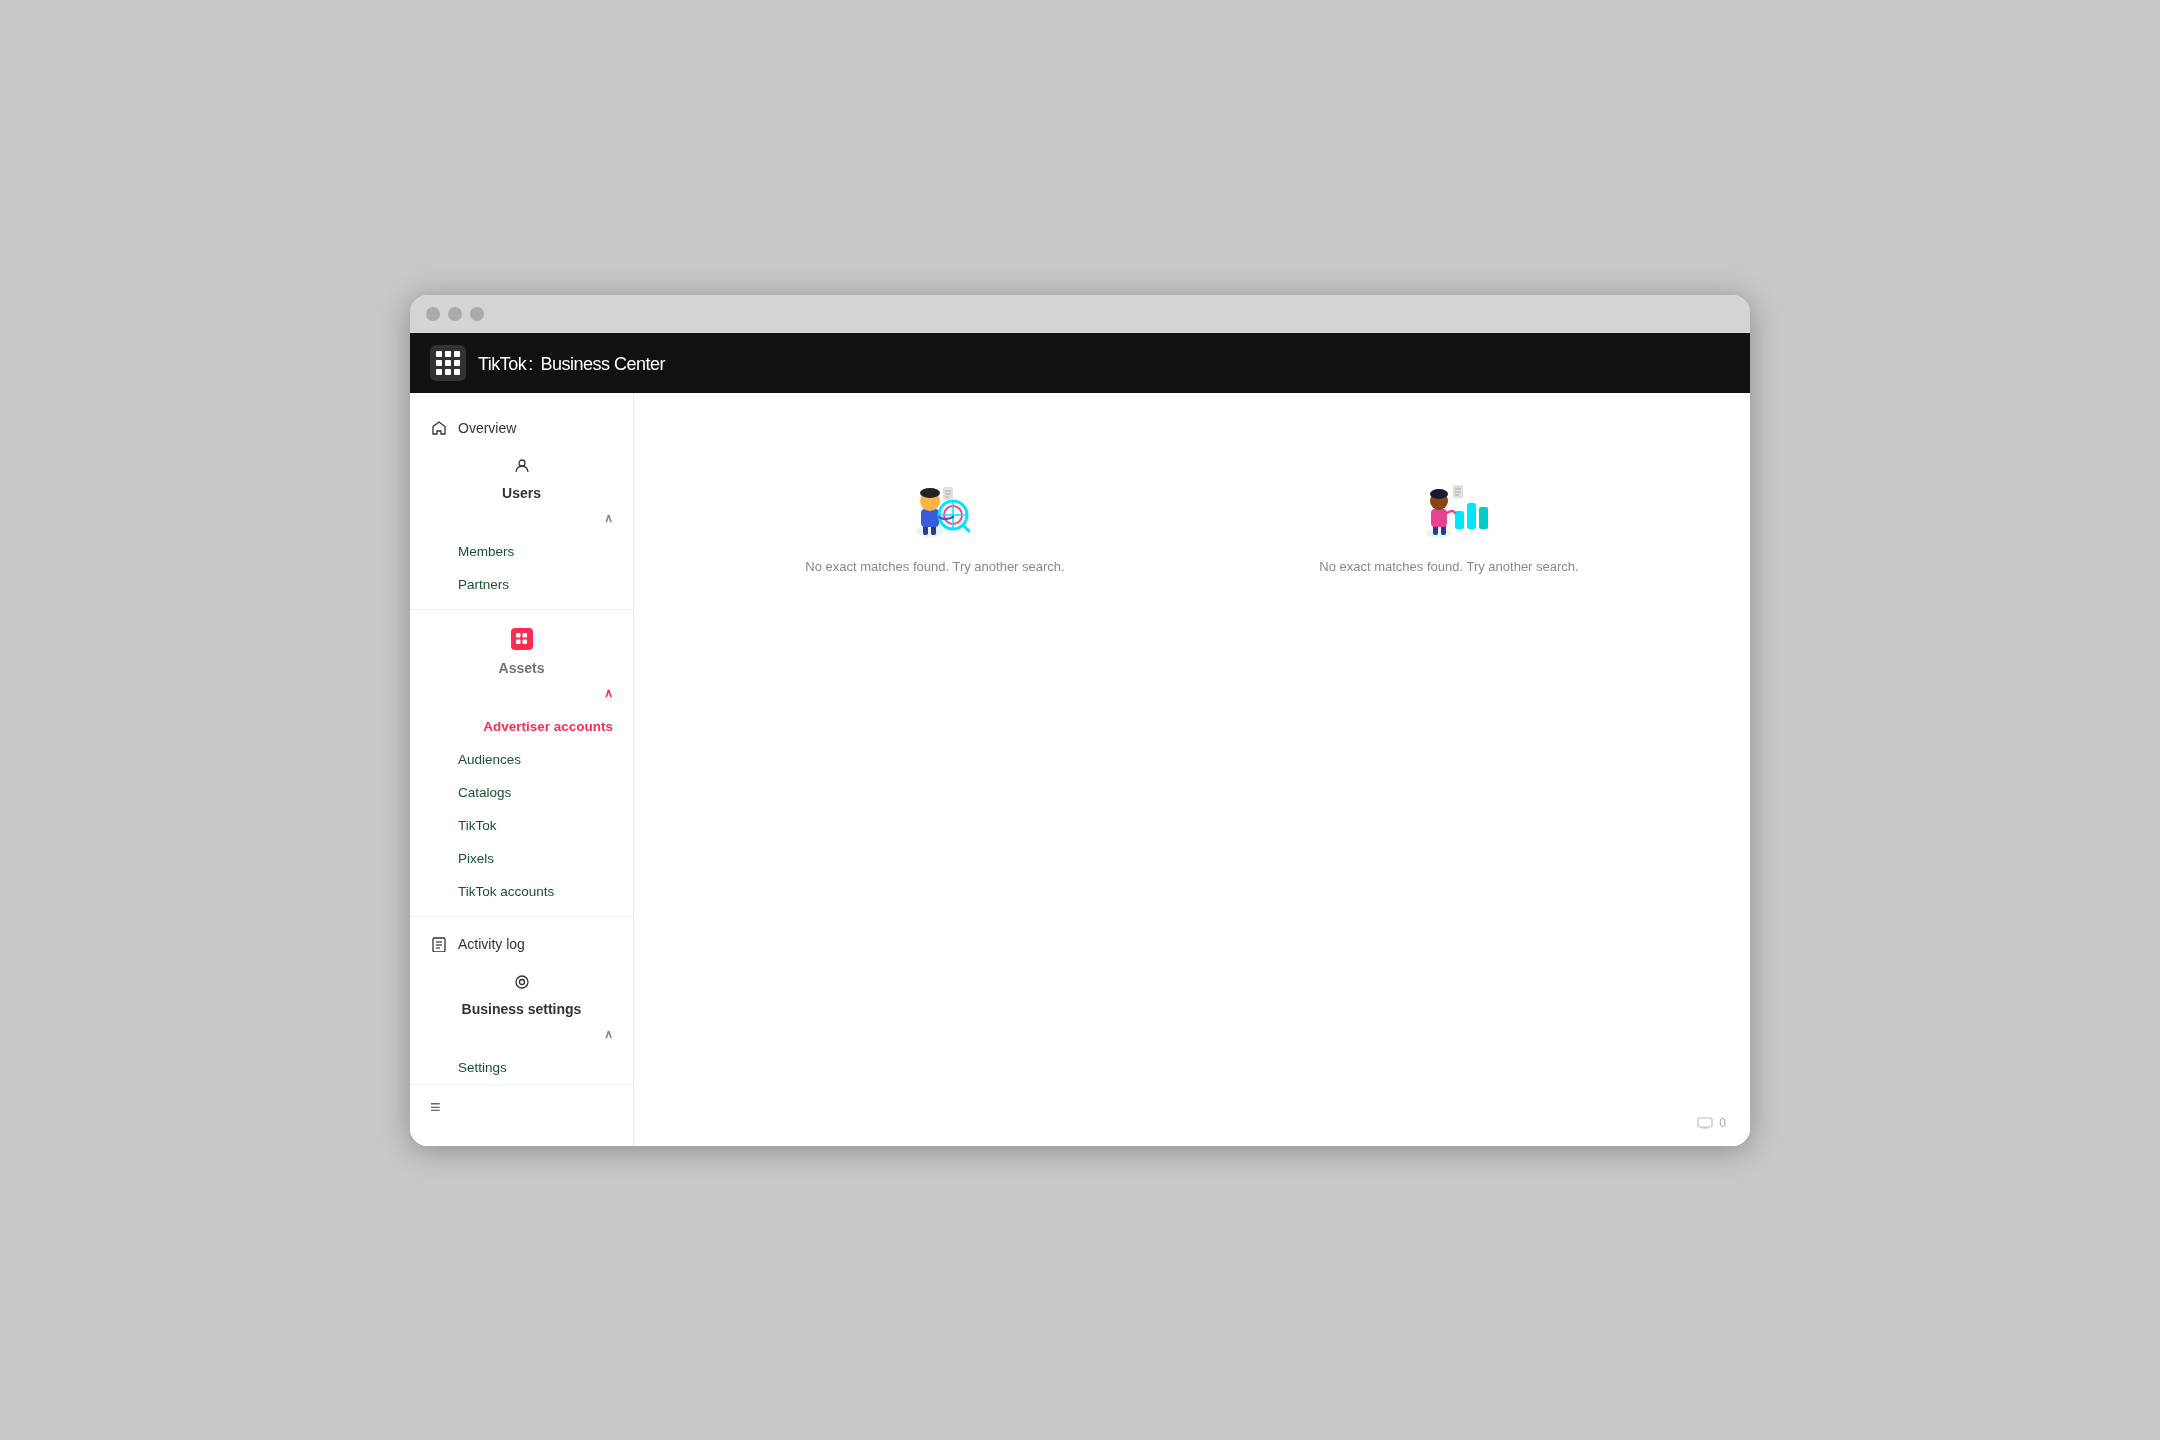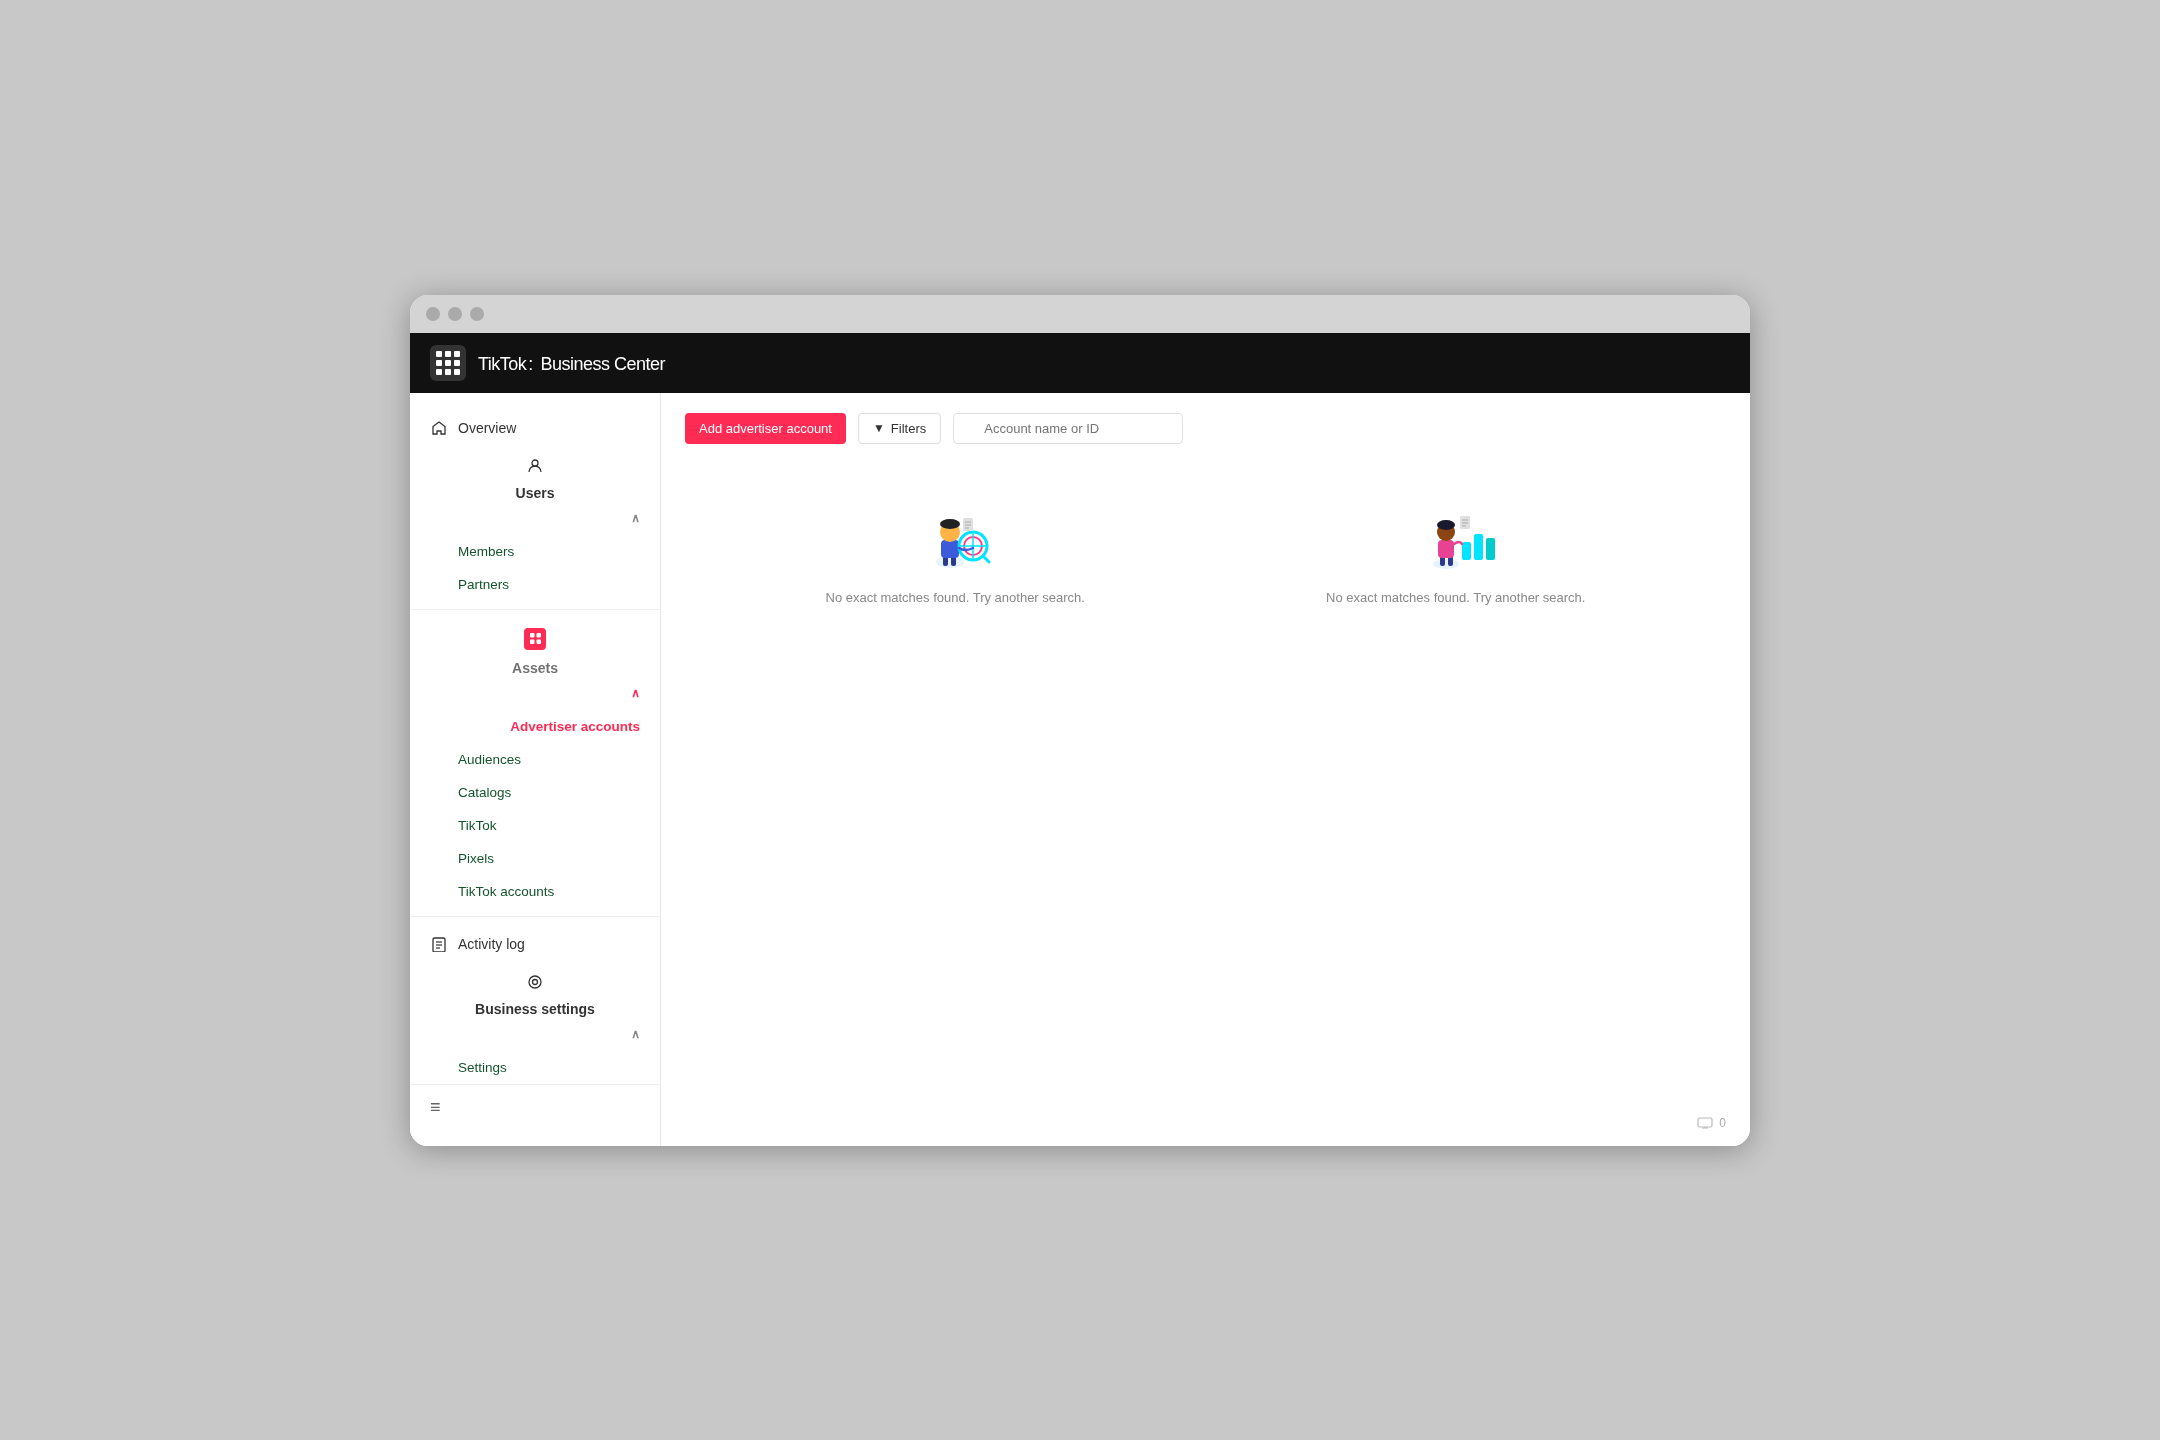--- a/index.html
+++ b/index.html
@@ -82,21 +82,21 @@
       margin: 0 2px;
     }
     
     .main-layout {
       display: flex;
       flex: 1;
       background: white;
     }
     
     .sidebar {
-      width: 251px;
+      width: 224px;
       background: white;
       border-right: 1px solid #e8e8e8;
       padding: 16px 0;
       display: flex;
       flex-direction: column;
     }
     .sidebar-item {
       display: flex;
       align-items: center;
       padding: 10px 20px;
@@ -367,31 +367,20 @@
         </div>
 
         <div class="sidebar-bottom">
           <span class="collapse-icon">≡</span>
         </div>
       </aside>
 
       <div class="content-wrapper">
         <div class="content-area">
 
-          <div class="content-toolbar">
-            <button class="btn-add">Add advertiser account</button>
-            <button class="btn-filters">
-              <span style="font-size:12px;">▼</span>
-              <span>Filters</span>
-            </button>
-            <div class="search-container">
-              <span class="search-icon-pos">🔍</span>
-              <input class="search-bar" type="text" placeholder="Account name or ID" style="">
-            </div>
-          </div>
 
           <div class="empty-states">
 
             <div class="empty-state">
               <div class="illus-container">
                 
                 <svg width="80" height="70" viewBox="0 0 80 70">
 
                   <ellipse cx="35" cy="58" rx="14" ry="6" fill="#e8f4fd"></ellipse>
 

